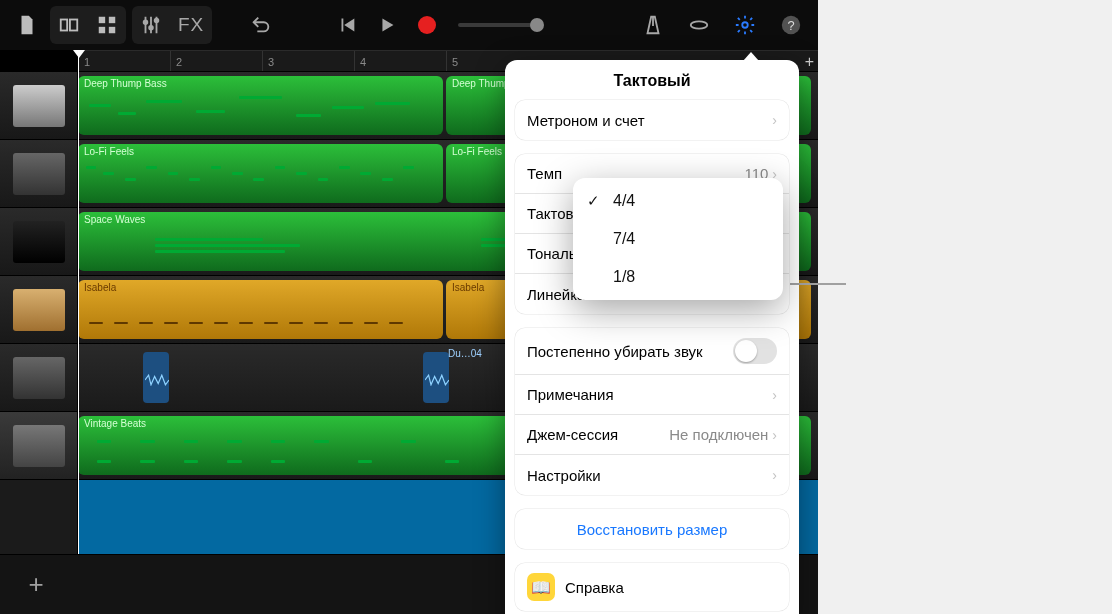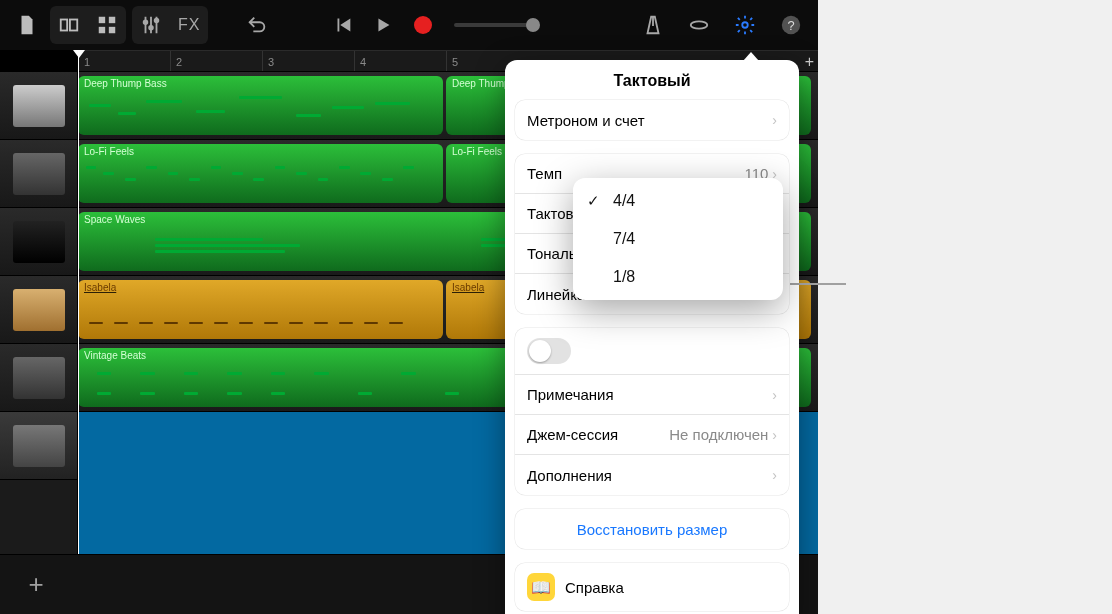--- a/index.html
+++ b/index.html
@@ -23,21 +23,21 @@
     background: #0c0c0c;
     display: flex;
     align-items: center;
     padding: 0 10px;
     gap: 6px;
     color: #a8a8a8;
   }
   .tb-btn { width: 34px; height: 34px; display:flex; align-items:center; justify-content:center; border-radius:6px; }
   .tb-btn svg { width:22px; height:22px; }
   .tb-group { display:flex; align-items:center; gap:4px; background:#1d1d1d; border-radius:6px; padding:2px;}
-  .tb-fx { font-size:16px; letter-spacing:1px; color:#a8a8a8; padding:0 6px;}
+  .tb-fx { font-size:19px; letter-spacing:1px; color:#a8a8a8; padding:0 6px;}
   .spacer-sm { width: 20px; }
   .record-dot { width:18px;height:18px;border-radius:50%;background:#e62020;}
   .slider-track { flex:0 0 80px; height:4px;background:#3a3a3a;border-radius:2px;position:relative;margin:0 8px;}
   .slider-thumb { position:absolute;right:-6px;top:-5px;width:14px;height:14px;border-radius:50%;background:#888;}
   .tb-right { margin-left:auto; display:flex; align-items:center; gap:12px;}
   .gear-active { color:#2a7bff; }
 
   
   .ruler {
     position:absolute; left:78px; right:0; top:50px; height:22px;
@@ -73,21 +73,21 @@
   .lanes { position:absolute; left:78px; right:0; top:72px; bottom:60px; background:#0369a1;}
   .lane { height:68px; border-bottom:1px solid #000; position:relative; background:linear-gradient(#2a2a2a,#1a1a1a);}
   .region {
     position:absolute; top:4px; bottom:4px;
     border-radius:6px; overflow:hidden;
     font-size:10px; color:rgba(0,0,0,0.8);
     padding:2px 6px;
   }
   .region.green { background:linear-gradient(#2cbf3a,#0f6b1d); color:#cde; }
   .region.green .title { color:#d3ffd3; font-size:10px;}
-  .region.yellow { background:linear-gradient(#e0a828,#b07808);text-decoration:underline; }
+  .region.yellow { background:linear-gradient(#e0a828,#b07808); }
   .region.yellow .title { color:#6a3b00; }
   .region.blue { background:#1d4f80; top:8px; bottom:8px; width:26px; border-radius:4px;}
   .region.blue .wave { position:absolute; top:22px; left:2px; right:2px; height:12px; }
   .region .notes { position:absolute; top:18px; left:4px; right:4px; bottom:4px; }
   .notes .bar { position:absolute; height:3px; background:#0a3; border-radius:1px;}
   .notes.y .bar { background:#5e3800; height:2px;}
   .lane .blue-title { position:absolute; top:4px; left:370px; font-size:10px; color:#9fd1ff;}
 
   
   .bottom-bar {
@@ -369,20 +369,33 @@
           <div class="bar" style="left:72%;width:4%;top:24px"></div>
             <div class="bar" style="left:79%;width:4%;top:24px"></div>
           <div class="bar" style="left:86%;width:4%;top:24px"></div>
         </div>
       </div>
       <div class="region yellow" style="left:368px;width:365px">
         <div class="title">Isabela</div>
       </div>
     </div>
 
+    <div class="lane">
+      <div class="region blue" style="left:65px">
+        <svg class="wave" viewBox="0 0 20 10">
+            <polyline points="0,5 3,1 5,9 8,2 11,8 14,1 17,9 20,5" fill="none" stroke="#8fd3ff" stroke-width="1"></polyline>
+          </svg>
+      </div>
+      <div class="region blue" style="left:345px">
+        <svg class="wave" viewBox="0 0 20 10">
+            <polyline points="0,5 3,1 5,9 8,2 11,8 14,1 17,9 20,5" fill="none" stroke="#8fd3ff" stroke-width="1"></polyline>
+          </svg>
+      </div>
+      <div class="blue-title">Du…04</div>
+    </div>
 
     <div class="lane">
       <div class="region green" style="left:0;width:733px">
         <div class="title">Vintage Beats</div>
         <div class="notes">
           <div class="bar" style="left:2%;width:2%;top:6px"></div>
             <div class="bar" style="left:2%;width:2%;top:26px"></div>
           <div class="bar" style="left:8%;width:2%;top:6px"></div>
             <div class="bar" style="left:8%;width:2%;top:26px"></div>
           <div class="bar" style="left:14%;width:2%;top:6px"></div>
@@ -432,35 +445,36 @@
       <div class="pop-row">
         <span class="label">Тональн</span>
       </div>
       <div class="pop-row">
         <span class="label">Линейка</span>
       </div>
     </div>
 
     <div class="pop-section">
       <div class="pop-row">
+        <span class="label">Постепенно убирать звук</span>
         <div class="toggle"></div>
       </div>
       <div class="pop-row">
         <span class="label">Примечания</span>
         <span class="chevron">›</span>
       </div>
       <div class="pop-row">
         <span class="label">Джем-сессия</span>
         <span class="value">
             <span>Не подключен</span>
             <span class="chevron">›</span>
           </span>
       </div>
       <div class="pop-row">
-        <span class="label">Дополнения</span>
+        <span class="label">Настройки</span>
         <span class="chevron">›</span>
       </div>
     </div>
 
     <div class="pop-section">
       <div class="pop-row restore">
         <span style="width:100%;text-align:center">Восстановить размер</span>
       </div>
     </div>
 

